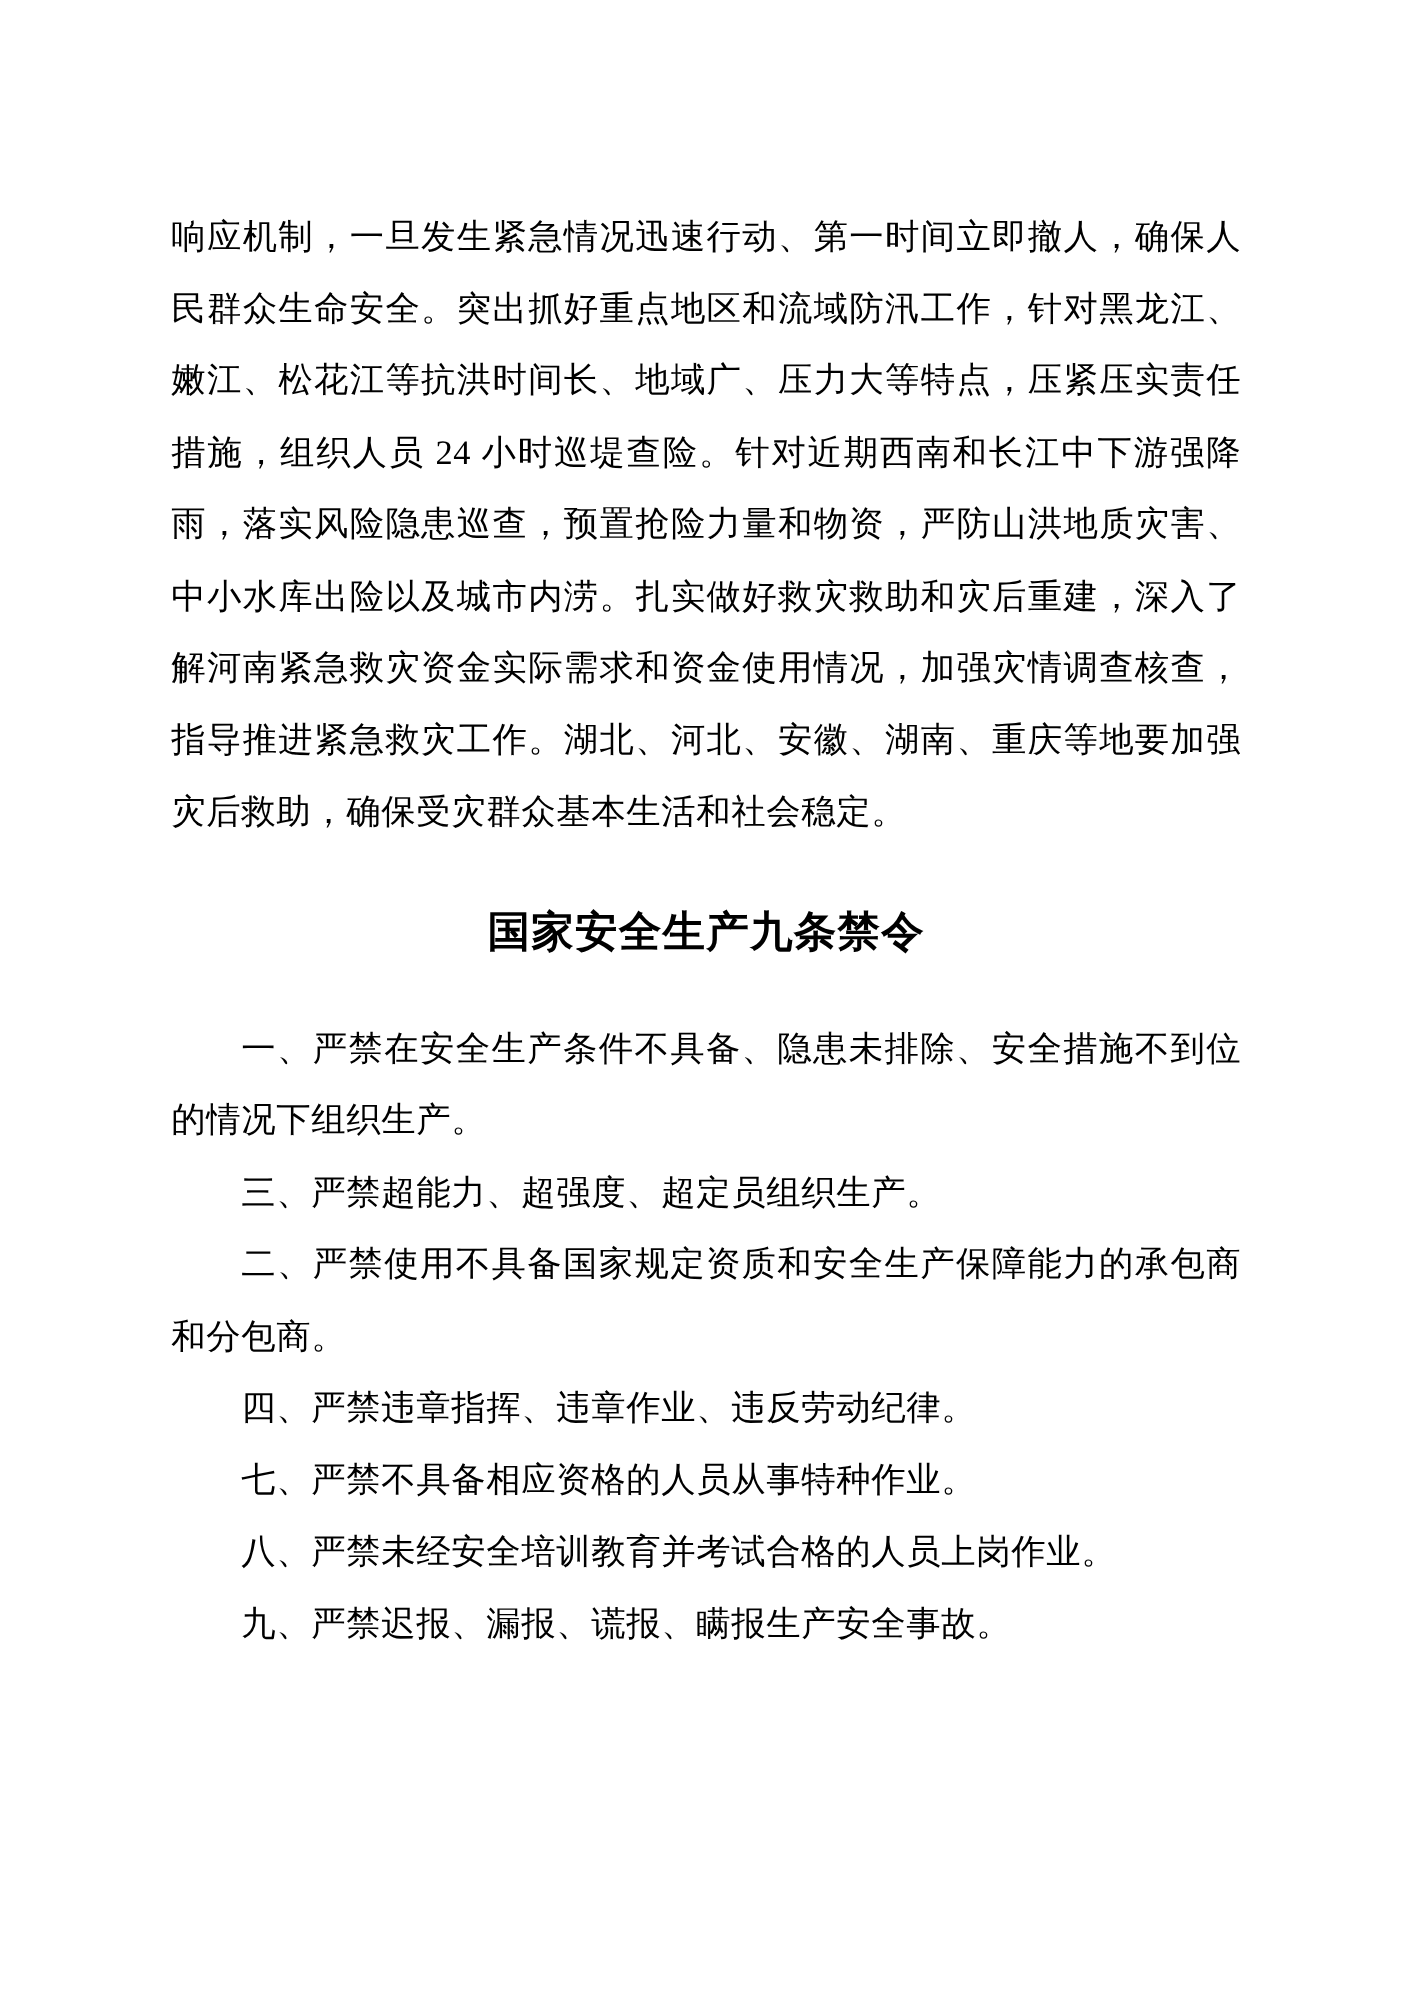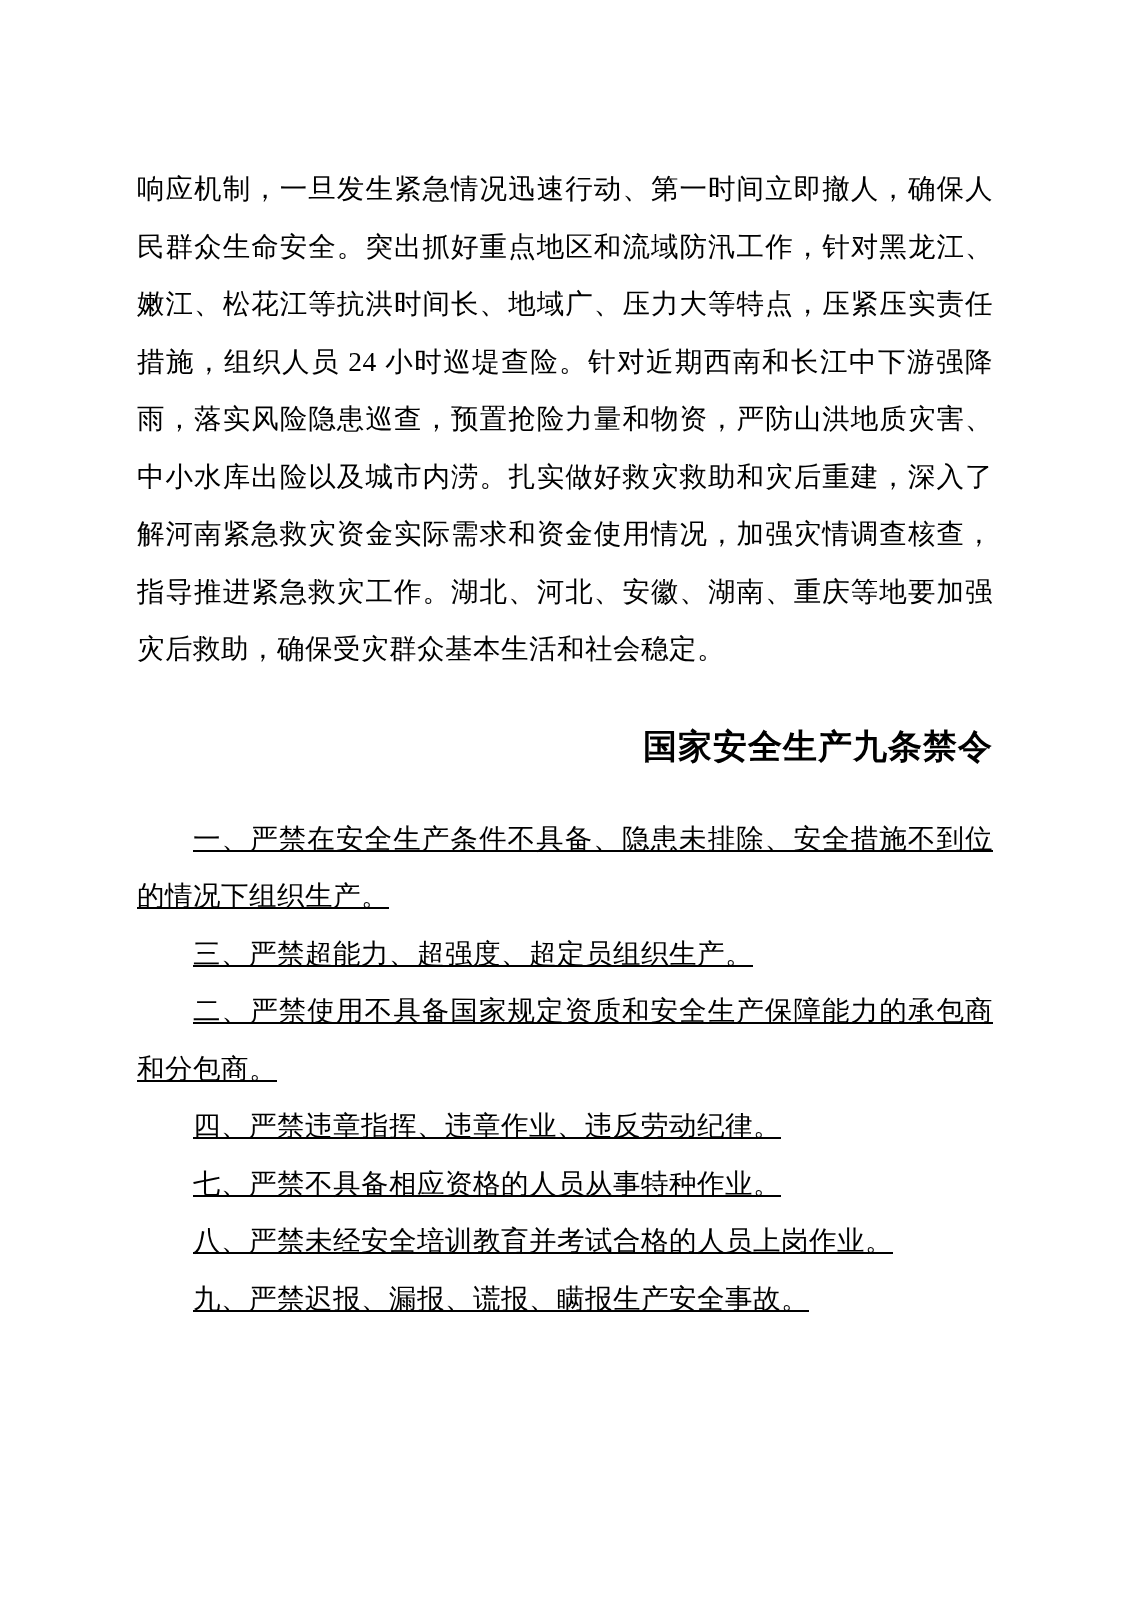--- a/index.html
+++ b/index.html
@@ -30,36 +30,35 @@
     text-align: justify;
     text-justify: inter-ideograph;
     letter-spacing: 0.5px;
   }
   .section-title {
     margin: 42px 0 38px 0;
     font-family: "Liberation Sans", "DejaVu Sans", sans-serif;
     font-weight: bold;
     font-size: 34px;
     line-height: 52px;
-    text-align: right;
+    text-align: center;
     letter-spacing: 1px;
   }
   .ban-list {
     margin: 0;
     padding: 0;
   }
   .ban-item {
     margin: 0;
     font-size: 27.5px;
     line-height: 57.5px;
     text-align: justify;
     text-justify: inter-ideograph;
     text-indent: 56px;
     letter-spacing: 0.5px;
-    text-decoration: underline;
   }
 </style>
 </head>
 <body>
 
 <div class="page">
   <div class="content">
 
     <p class="body-paragraph">响应机制，一旦发生紧急情况迅速行动、第一时间立即撤人，确保人民群众生命安全。突出抓好重点地区和流域防汛工作，针对黑龙江、嫩江、松花江等抗洪时间长、地域广、压力大等特点，压紧压实责任措施，组织人员 24 小时巡堤查险。针对近期西南和长江中下游强降雨，落实风险隐患巡查，预置抢险力量和物资，严防山洪地质灾害、中小水库出险以及城市内涝。扎实做好救灾救助和灾后重建，深入了解河南紧急救灾资金实际需求和资金使用情况，加强灾情调查核查，指导推进紧急救灾工作。湖北、河北、安徽、湖南、重庆等地要加强灾后救助，确保受灾群众基本生活和社会稳定。</p>
 

